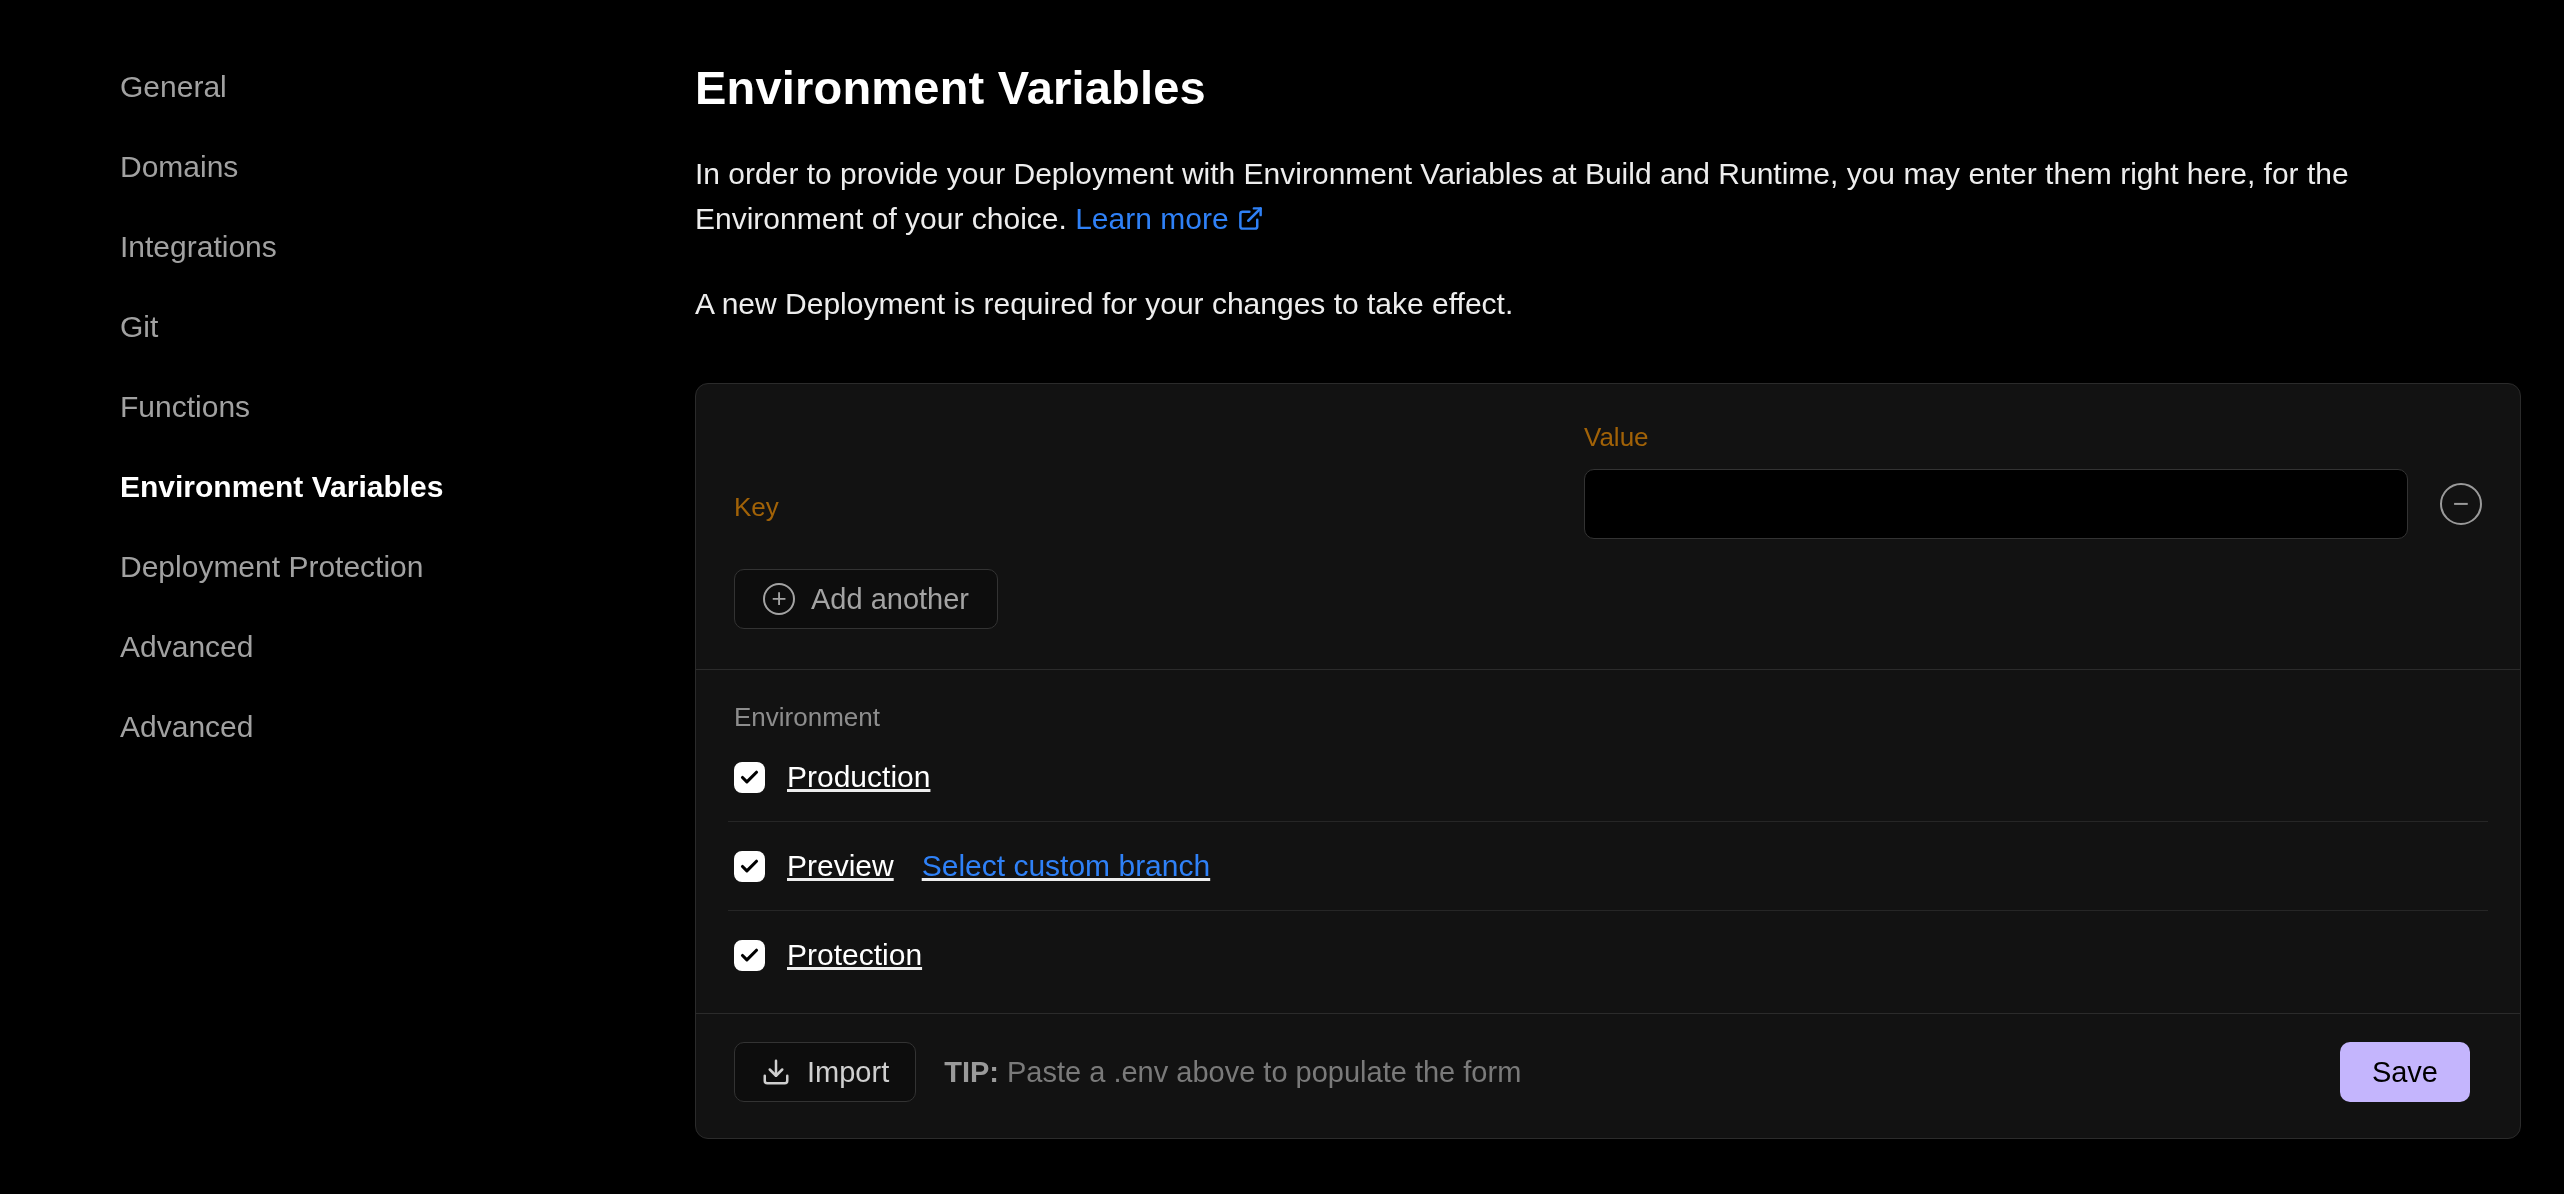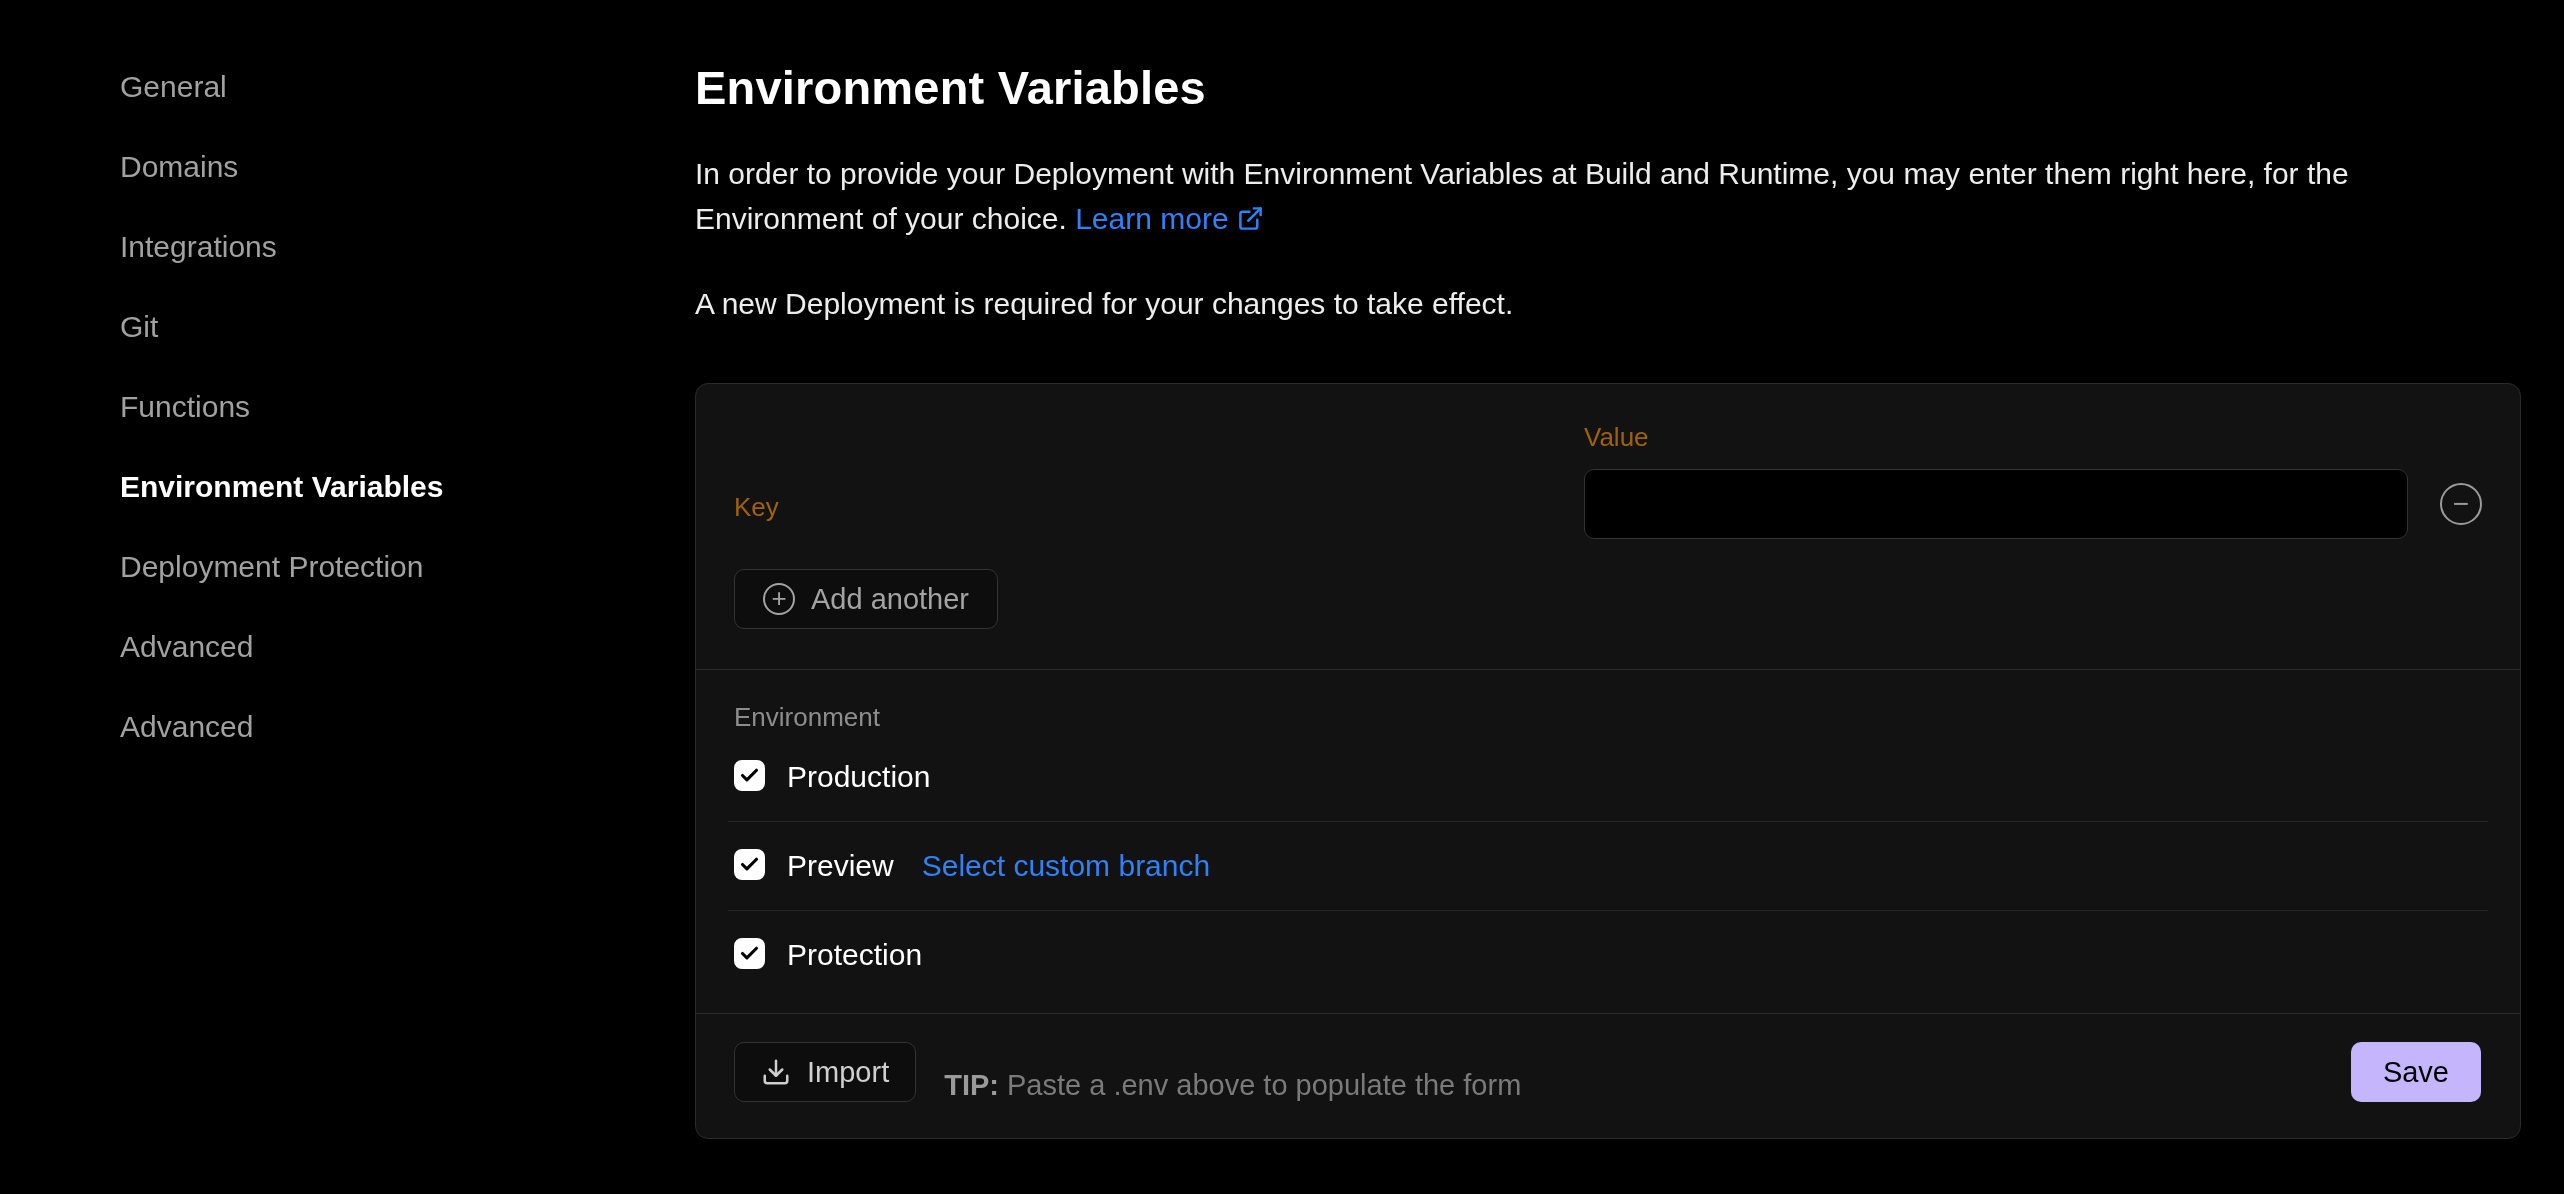--- a/index.html
+++ b/index.html
@@ -157,21 +157,23 @@
 
   
   .env-section { padding-top: 32px; }
   .env-label {
     font-size: 26px;
     color: #8d8d8d;
     padding: 0 38px;
   }
   .env-row {
     display: flex;
+    align-items: center;
     padding: 27px 38px;
+    text-decoration: underline;
   }
   .env-row-divider {
     border: 0;
     border-top: 1px solid #262626;
     margin: 0 32px;
   }
   .checkbox {
     width: 31px;
     height: 31px;
     background: #ffffff;
@@ -191,22 +193,22 @@
     margin-left: 28px;
     font-size: 30px;
     color: #2f81f7;
     cursor: pointer;
   }
   .env-bottom-pad { height: 14px; }
 
   
   .card-footer {
     display: flex;
-    align-items: flex-end;
-    padding: 28px 39px 36px 38px;
+    align-items: center;
+    padding: 28px 50px 36px 38px;
   }
   .import-btn {
     height: 60px;
     display: inline-flex;
     align-items: center;
     gap: 16px;
     padding: 0 26px;
     background: #0d0d0d;
     border: 1px solid #333333;
     border-radius: 10px;

